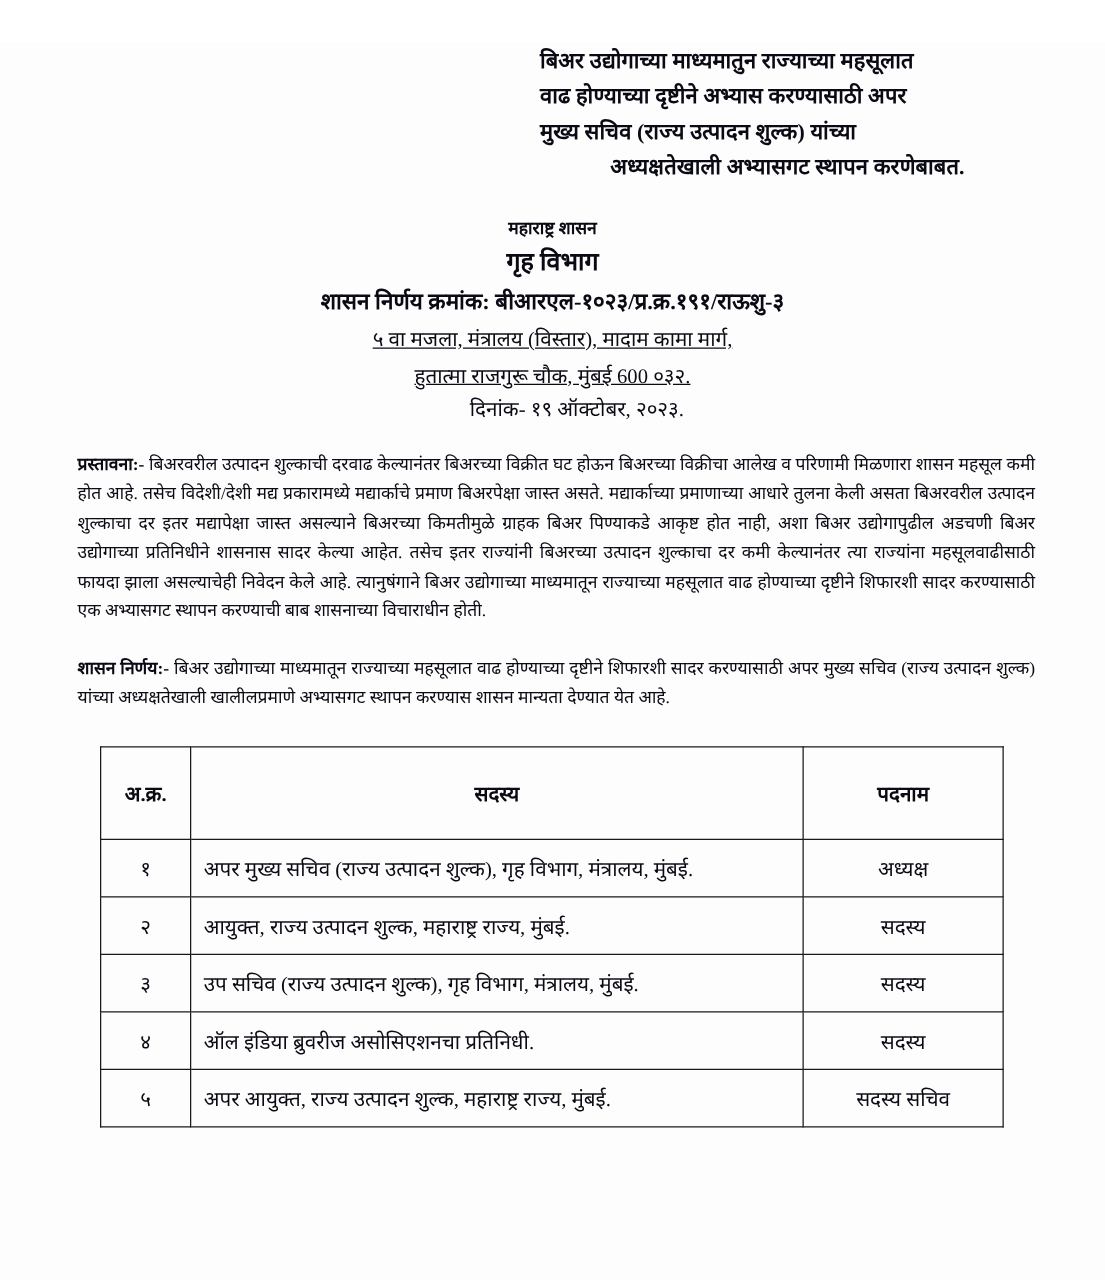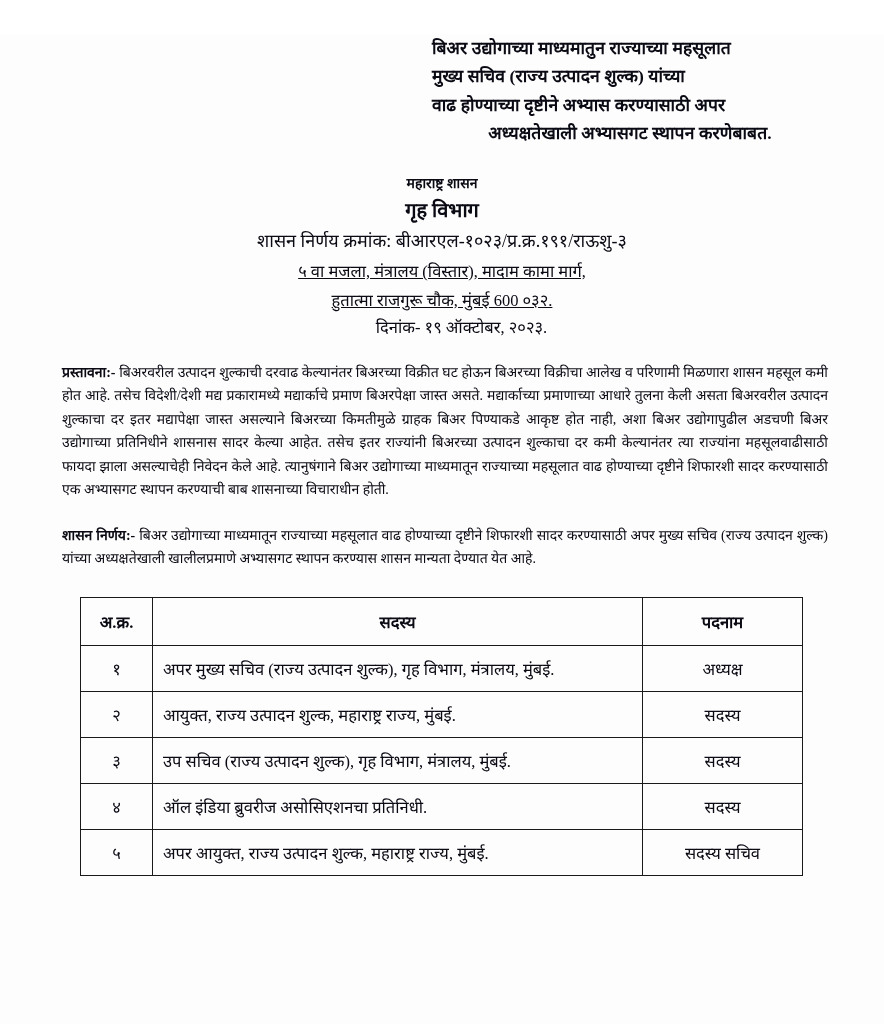--- a/index.html
+++ b/index.html
@@ -45,21 +45,21 @@
   .gov-line-1 {
     font-size: 14px;
     font-weight: bold;
   }
   .gov-line-2 {
     font-size: 20px;
     font-weight: bold;
   }
   .gov-line-3 {
     font-size: 18px;
-    font-weight: normal;
+    font-weight: bold;
     margin-top: 2px;
   }
   .gov-addr {
     font-size: 16.5px;
     font-weight: normal;
     margin-top: 3px;
     text-decoration: underline;
   }
   .gov-date {
     font-size: 16.5px;
@@ -98,38 +98,38 @@
   table.members th,
   table.members td {
     border: 1px solid #1a1a1a;
     padding: 11px 10px;
     font-size: 16.5px;
     vertical-align: middle;
   }
   table.members th {
     font-weight: bold;
     text-align: center;
-    padding: 12px 10px;
+    padding: 25px 10px;
   }
   col.c-sr { width: 72px; }
   col.c-member { width: 490px; }
   col.c-post { width: 160px; }
   td.sr { text-align: center; }
   td.member { text-align: left; padding-left: 14px; }
   td.post { text-align: center; }
 </style>
 </head>
 <body>
 
 <div class="page">
 
   <div class="subject-block">
     <div>बिअर उद्योगाच्या माध्यमातुन राज्याच्या महसूलात</div>
+    <div>वाढ होण्याच्या दृष्टीने अभ्यास करण्यासाठी अपर</div>
     <div>मुख्य सचिव (राज्य उत्पादन शुल्क) यांच्या</div>
-    <div>वाढ होण्याच्या दृष्टीने अभ्यास करण्यासाठी अपर</div>
     <div class="last-line">अध्यक्षतेखाली अभ्यासगट स्थापन करणेबाबत.</div>
   </div>
 
   <div class="gov-block">
     <div class="gov-line-1">महाराष्ट्र शासन</div>
     <div class="gov-line-2">गृह विभाग</div>
     <div class="gov-line-3">शासन निर्णय क्रमांक: बीआरएल-१०२३/प्र.क्र.१९१/राऊशु-३</div>
     <div class="gov-addr">५ वा मजला, मंत्रालय (विस्तार), मादाम कामा मार्ग,</div>
     <div class="gov-addr">हुतात्मा राजगुरू चौक, मुंबई 600 ०३२.</div>
     <div class="gov-date">दिनांक- १९ ऑक्टोबर, २०२३.</div>

